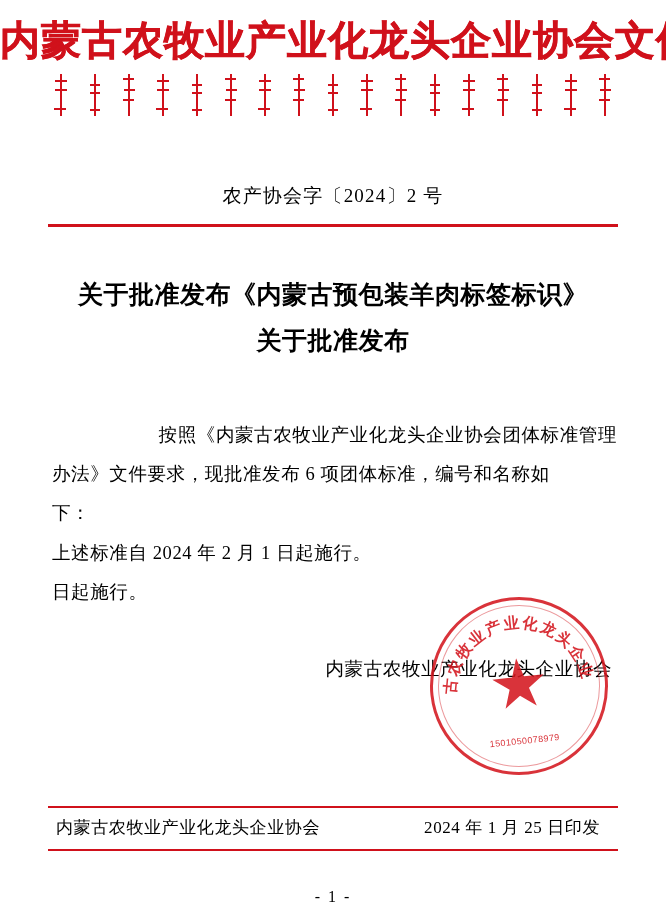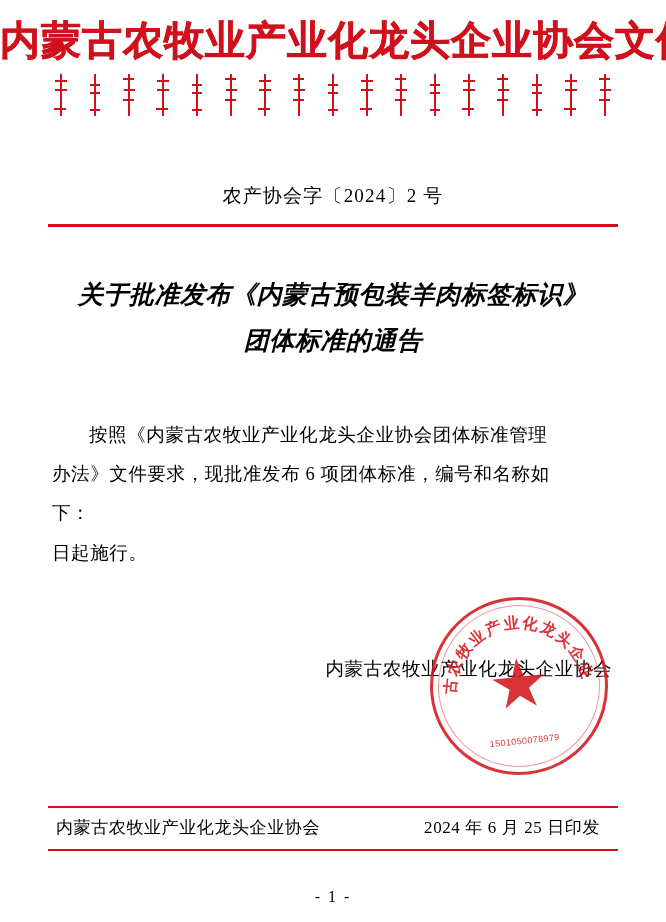--- a/index.html
+++ b/index.html
@@ -118,39 +118,39 @@
   .doc-title {
     position: absolute;
     top: 272px;
     left: 0;
     width: 666px;
     text-align: center;
     font-weight: 700;
     font-size: 25px;
     line-height: 1.85;
     letter-spacing: 0.5px;
-    font-style: italic;
   }
 
   
   .body-text {
     position: absolute;
     top: 416px;
     left: 52px;
     width: 565px;
     font-size: 18.5px;
     line-height: 2.12;
     letter-spacing: 0.6px;
   }
   .body-text p {
     margin: 0;
     white-space: pre-wrap;
   }
   .indent {
     text-indent: 2em;
+    text-align: right;
   }
 
   
   .signature {
     position: absolute;
     top: 650px;
     left: 0;
     width: 612px;
     text-align: right;
     font-size: 18.5px;
@@ -288,27 +288,28 @@
       </div>
     </div>
   </div>
 
   <div class="doc-number">农产协会字〔2024〕2 号</div>
 
   <div class="red-rule"></div>
 
   <div class="doc-title">
     <div>关于批准发布《内蒙古预包装羊肉标签标识》</div>
-    <div>团体标准的通告</div>
+    <div>关于批准发布</div>
   </div>
 
   <div class="body-text">
     <p class="indent">按照《内蒙古农牧业产业化龙头企业协会团体标准管理</p>
     <p>办法》文件要求，现批准发布 6 项团体标准，编号和名称如</p>
     <p>下：</p>
+    <p>上述标准自 2024 年 2 月 1 日起施行。</p>
     <p>日起施行。</p>
   </div>
 
   <div class="signature">
     <div>内蒙古农牧业产业化龙头企业协会</div>
   </div>
 
   <div class="seal">
     <svg class="seal-arc" viewBox="0 0 172 172">
       <defs>
@@ -318,18 +319,18 @@
         <textPath href="#arcpath" startOffset="50%" text-anchor="middle">内蒙古农牧业产业化龙头企业协会</textPath>
       </text>
     </svg>
     <div class="seal-star"></div>
     <div class="seal-bottom">1501050078979</div>
   </div>
 
   <div class="footer-rule-top"></div>
   <div class="footer-row">
     <span class="footer-left">内蒙古农牧业产业化龙头企业协会</span>
-    <span class="footer-right">2024 年 6 月 25 日印发</span>
+    <span class="footer-right">2024 年 1 月 25 日印发</span>
   </div>
   <div class="footer-rule-bottom"></div>
 
   <div class="page-number">- 1 -</div>
 </div>
 
 </body></html>

